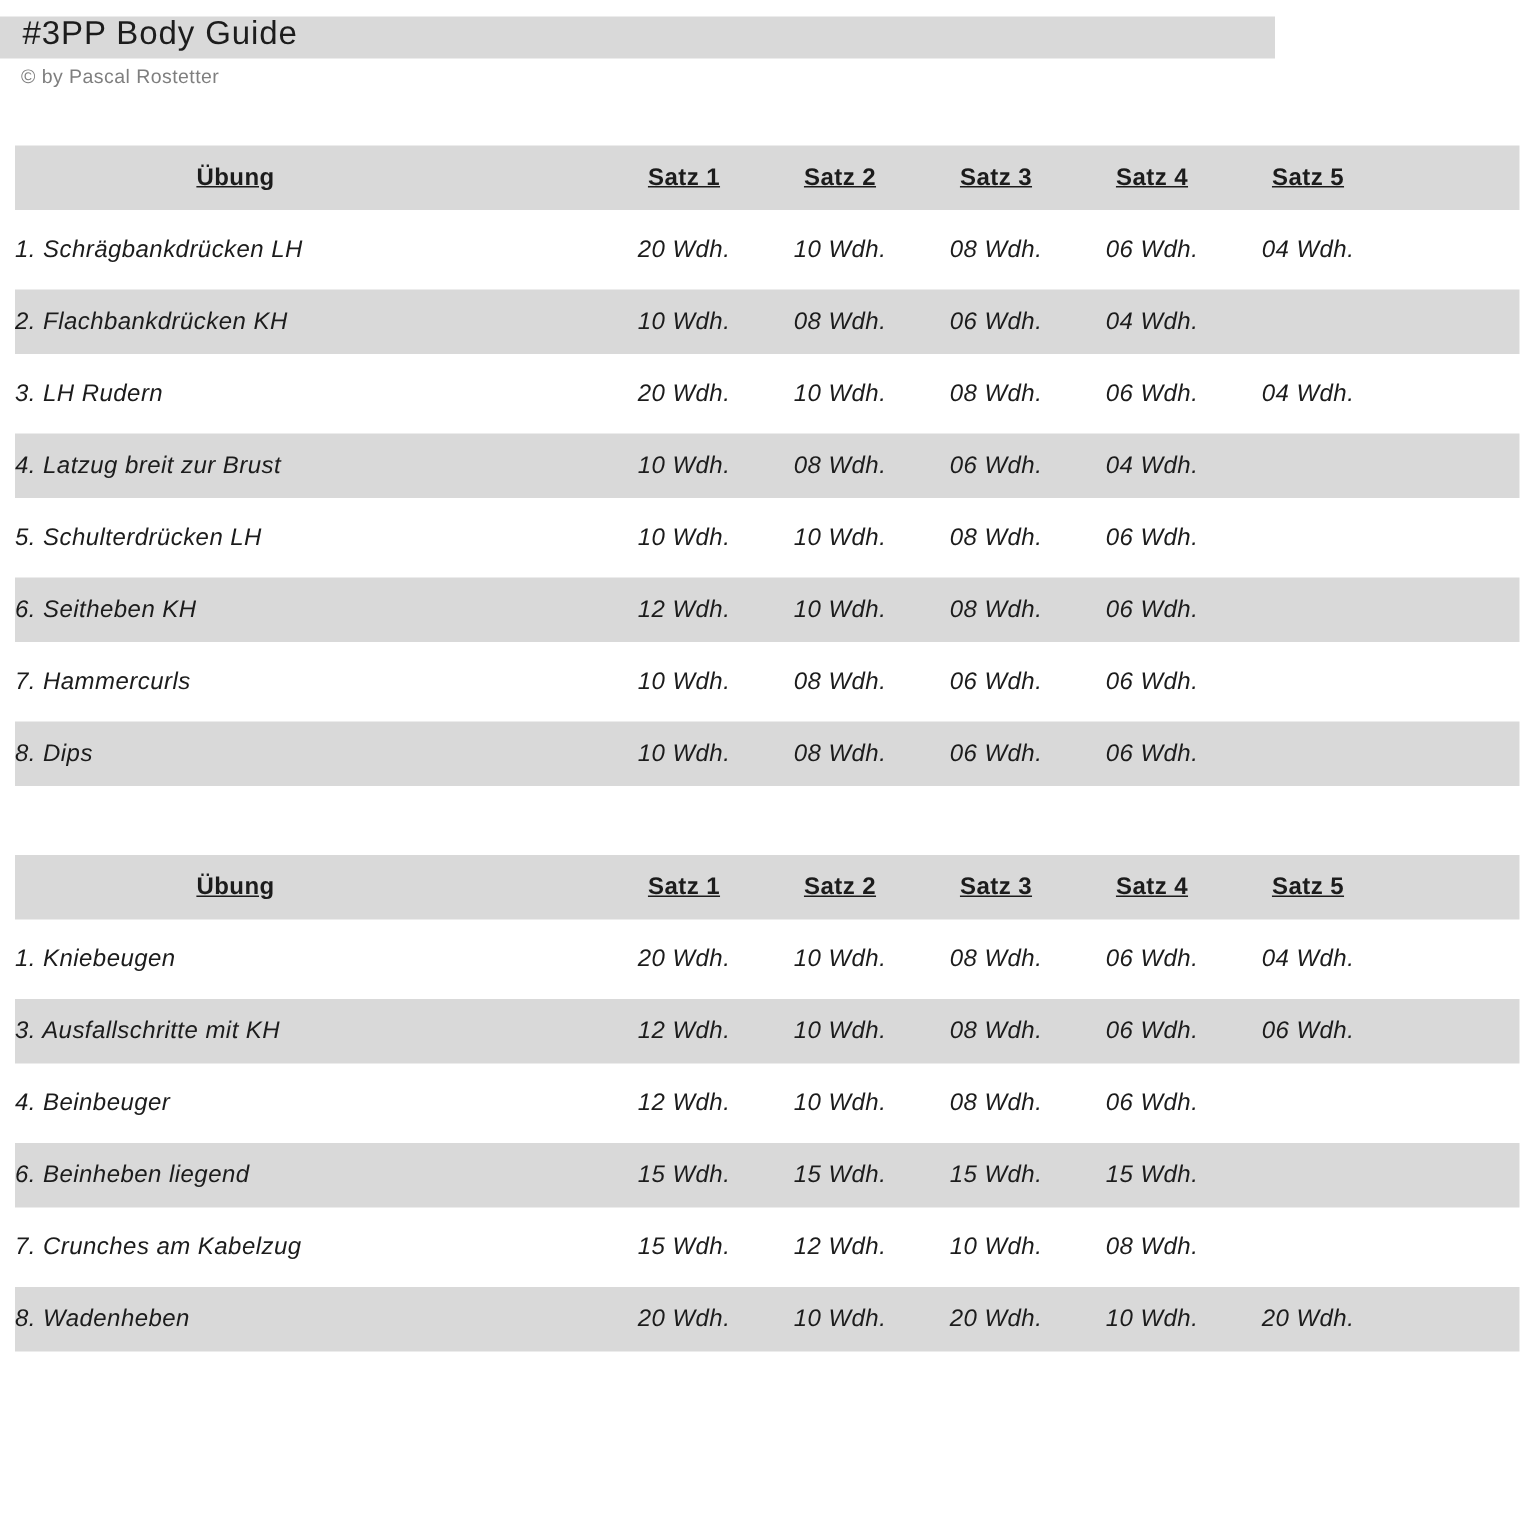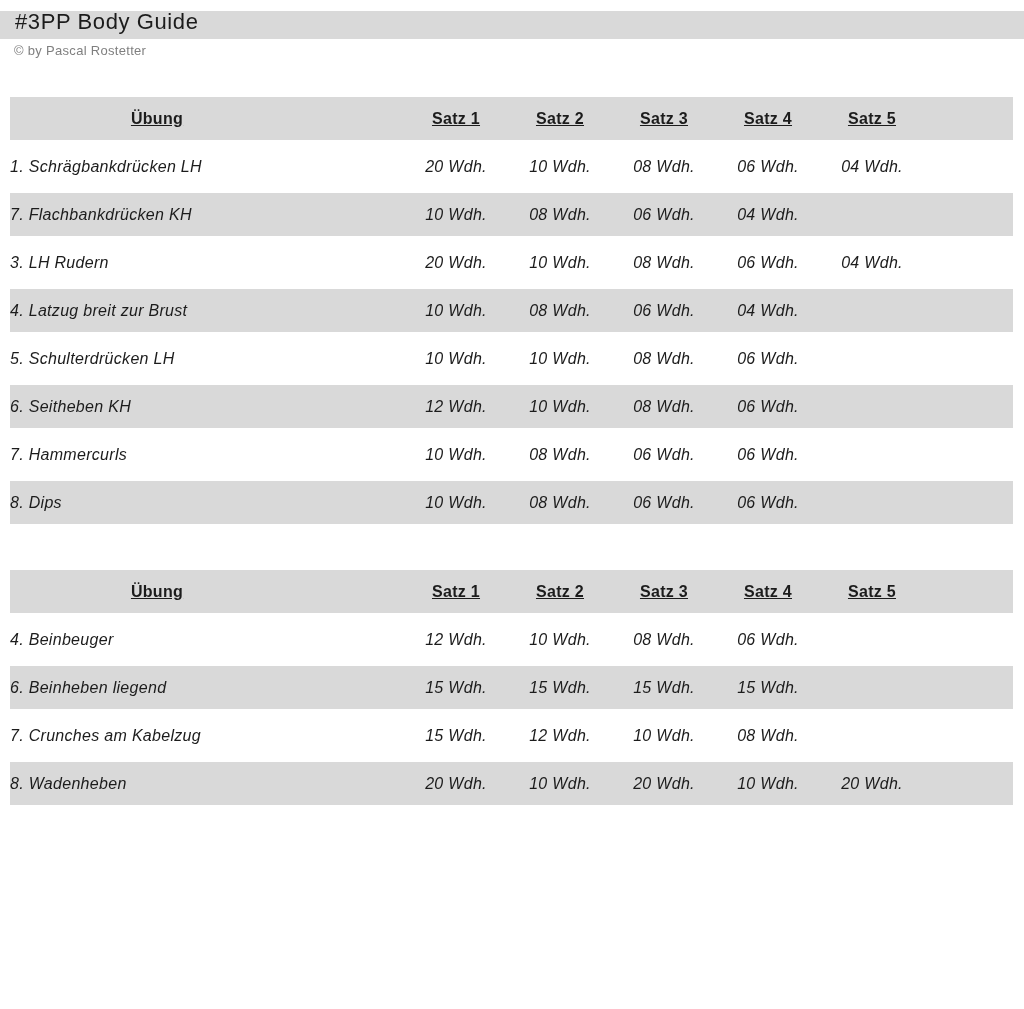--- a/index.html
+++ b/index.html
@@ -11,21 +11,21 @@
   body {
     width: 1024px; height: 1009px;
     background: #ffffff;
     font-family: "Liberation Sans", sans-serif;
     color: var(--text);
     position: relative;
     overflow: hidden;
   }
   .topband {
     position: absolute; left: 0; top: 11px;
-    width: 1024px; height: 28px;
+    width: 850px; height: 28px;
     background: var(--band);
   }
   .brand {
     position: absolute; left: 15px; top: -2px;
     font-size: 22px; letter-spacing: 0.6px;
     white-space: nowrap;
   }
   .doctitle {
     position: absolute; left: 543px; top: -2px;
     font-size: 22px; letter-spacing: 0.6px;
@@ -99,21 +99,21 @@
       <td class="ex">1. Schrägbankdrücken LH</td>
       <td></td>
       <td class="val">20 Wdh.</td>
       <td class="val">10 Wdh.</td>
       <td class="val">08 Wdh.</td>
       <td class="val">06 Wdh.</td>
       <td class="val">04 Wdh.</td>
       <td></td>
     </tr>
     <tr>
-      <td class="ex">7. Flachbankdrücken KH</td>
+      <td class="ex">2. Flachbankdrücken KH</td>
       <td></td>
       <td class="val">10 Wdh.</td>
       <td class="val">08 Wdh.</td>
       <td class="val">06 Wdh.</td>
       <td class="val">04 Wdh.</td>
       <td class="val"></td>
       <td></td>
     </tr>
     <tr>
       <td class="ex">3. LH Rudern</td>
@@ -196,20 +196,40 @@
       <th>Satz 1</th>
       <th>Satz 2</th>
       <th>Satz 3</th>
       <th>Satz 4</th>
       <th>Satz 5</th>
       <th></th>
     </tr>
   </thead>
   <tbody>
     <tr>
+      <td class="ex">1. Kniebeugen</td>
+      <td></td>
+      <td class="val">20 Wdh.</td>
+      <td class="val">10 Wdh.</td>
+      <td class="val">08 Wdh.</td>
+      <td class="val">06 Wdh.</td>
+      <td class="val">04 Wdh.</td>
+      <td></td>
+    </tr>
+    <tr>
+      <td class="ex">3. Ausfallschritte mit KH</td>
+      <td></td>
+      <td class="val">12 Wdh.</td>
+      <td class="val">10 Wdh.</td>
+      <td class="val">08 Wdh.</td>
+      <td class="val">06 Wdh.</td>
+      <td class="val">06 Wdh.</td>
+      <td></td>
+    </tr>
+    <tr>
       <td class="ex">4. Beinbeuger</td>
       <td></td>
       <td class="val">12 Wdh.</td>
       <td class="val">10 Wdh.</td>
       <td class="val">08 Wdh.</td>
       <td class="val">06 Wdh.</td>
       <td class="val"></td>
       <td></td>
     </tr>
     <tr>

